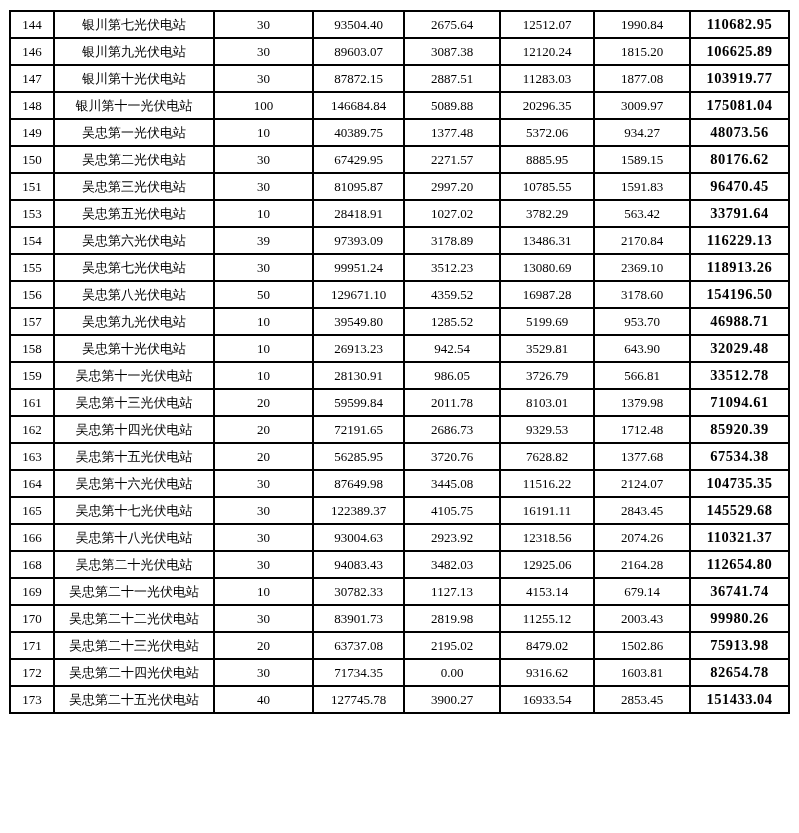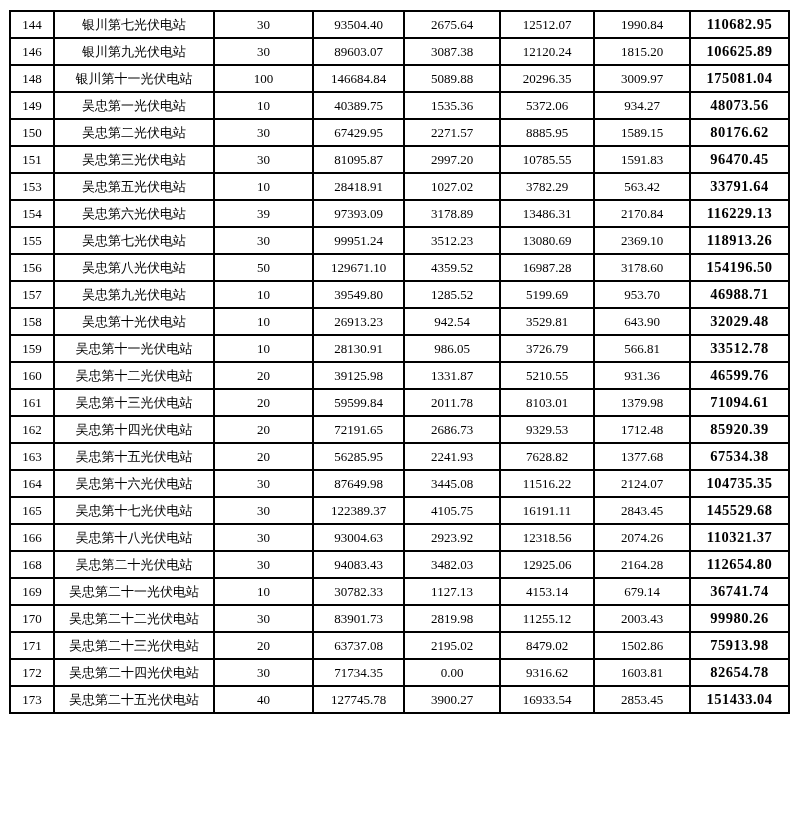--- a/index.html
+++ b/index.html
@@ -78,35 +78,45 @@
         <td class="c0">146</td>
         <td class="c1">银川第九光伏电站</td>
         <td class="c2">30</td>
         <td class="c3">89603.07</td>
         <td class="c4">3087.38</td>
         <td class="c5">12120.24</td>
         <td class="c6">1815.20</td>
         <td class="c7">106625.89</td>
       </tr>
       <tr>
+        <td class="c0">147</td>
+        <td class="c1">银川第十光伏电站</td>
+        <td class="c2">30</td>
+        <td class="c3">87872.15</td>
+        <td class="c4">2887.51</td>
+        <td class="c5">11283.03</td>
+        <td class="c6">1877.08</td>
+        <td class="c7">103919.77</td>
+      </tr>
+      <tr>
         <td class="c0">148</td>
         <td class="c1">银川第十一光伏电站</td>
         <td class="c2">100</td>
         <td class="c3">146684.84</td>
         <td class="c4">5089.88</td>
         <td class="c5">20296.35</td>
         <td class="c6">3009.97</td>
         <td class="c7">175081.04</td>
       </tr>
       <tr>
         <td class="c0">149</td>
         <td class="c1">吴忠第一光伏电站</td>
         <td class="c2">10</td>
         <td class="c3">40389.75</td>
-        <td class="c4">1535.36</td>
+        <td class="c4">1377.48</td>
         <td class="c5">5372.06</td>
         <td class="c6">934.27</td>
         <td class="c7">48073.56</td>
       </tr>
       <tr>
         <td class="c0">150</td>
         <td class="c1">吴忠第二光伏电站</td>
         <td class="c2">30</td>
         <td class="c3">67429.95</td>
         <td class="c4">2271.57</td>
@@ -188,30 +198,20 @@
         <td class="c0">159</td>
         <td class="c1">吴忠第十一光伏电站</td>
         <td class="c2">10</td>
         <td class="c3">28130.91</td>
         <td class="c4">986.05</td>
         <td class="c5">3726.79</td>
         <td class="c6">566.81</td>
         <td class="c7">33512.78</td>
       </tr>
       <tr>
-        <td class="c0">160</td>
-        <td class="c1">吴忠第十二光伏电站</td>
-        <td class="c2">20</td>
-        <td class="c3">39125.98</td>
-        <td class="c4">1331.87</td>
-        <td class="c5">5210.55</td>
-        <td class="c6">931.36</td>
-        <td class="c7">46599.76</td>
-      </tr>
-      <tr>
         <td class="c0">161</td>
         <td class="c1">吴忠第十三光伏电站</td>
         <td class="c2">20</td>
         <td class="c3">59599.84</td>
         <td class="c4">2011.78</td>
         <td class="c5">8103.01</td>
         <td class="c6">1379.98</td>
         <td class="c7">71094.61</td>
       </tr>
       <tr>
@@ -222,21 +222,21 @@
         <td class="c4">2686.73</td>
         <td class="c5">9329.53</td>
         <td class="c6">1712.48</td>
         <td class="c7">85920.39</td>
       </tr>
       <tr>
         <td class="c0">163</td>
         <td class="c1">吴忠第十五光伏电站</td>
         <td class="c2">20</td>
         <td class="c3">56285.95</td>
-        <td class="c4">2241.93</td>
+        <td class="c4">3720.76</td>
         <td class="c5">7628.82</td>
         <td class="c6">1377.68</td>
         <td class="c7">67534.38</td>
       </tr>
       <tr>
         <td class="c0">164</td>
         <td class="c1">吴忠第十六光伏电站</td>
         <td class="c2">30</td>
         <td class="c3">87649.98</td>
         <td class="c4">3445.08</td>

